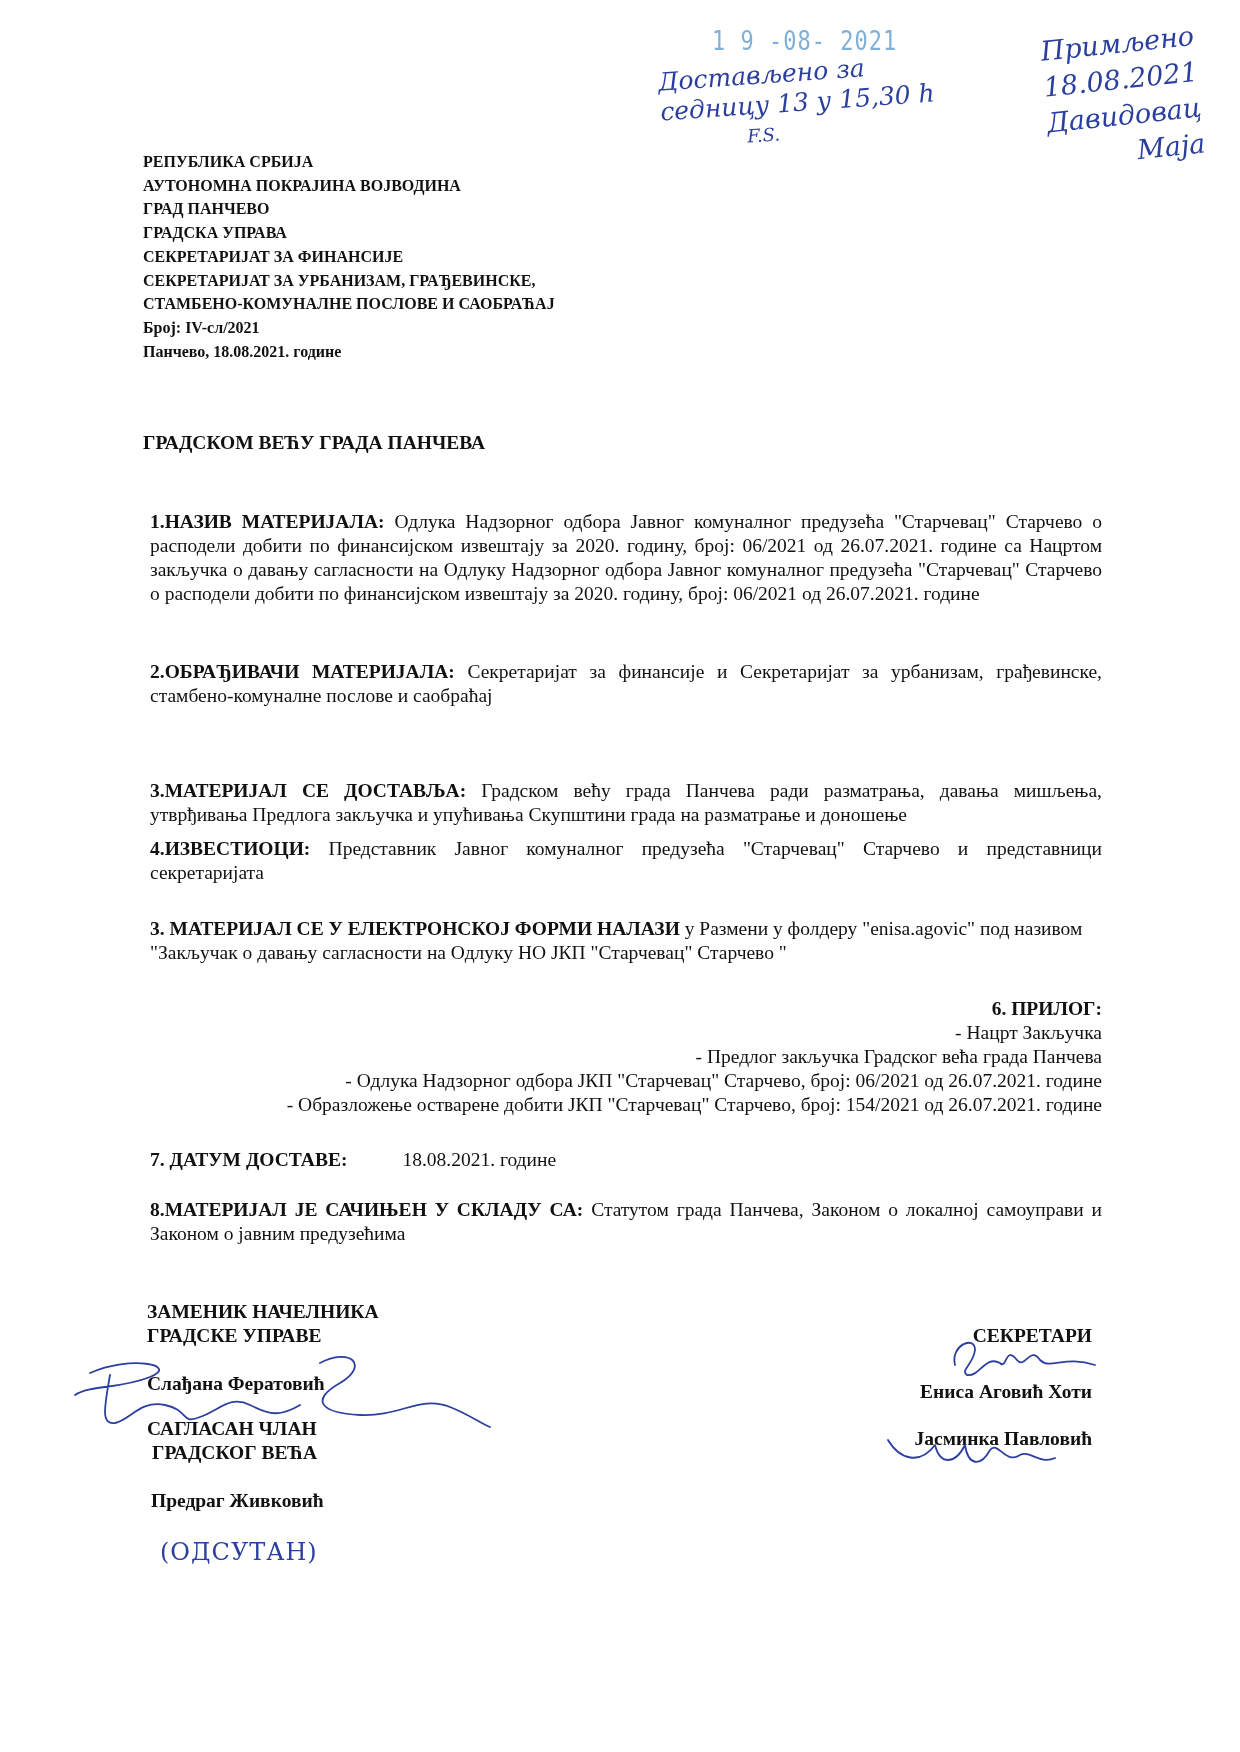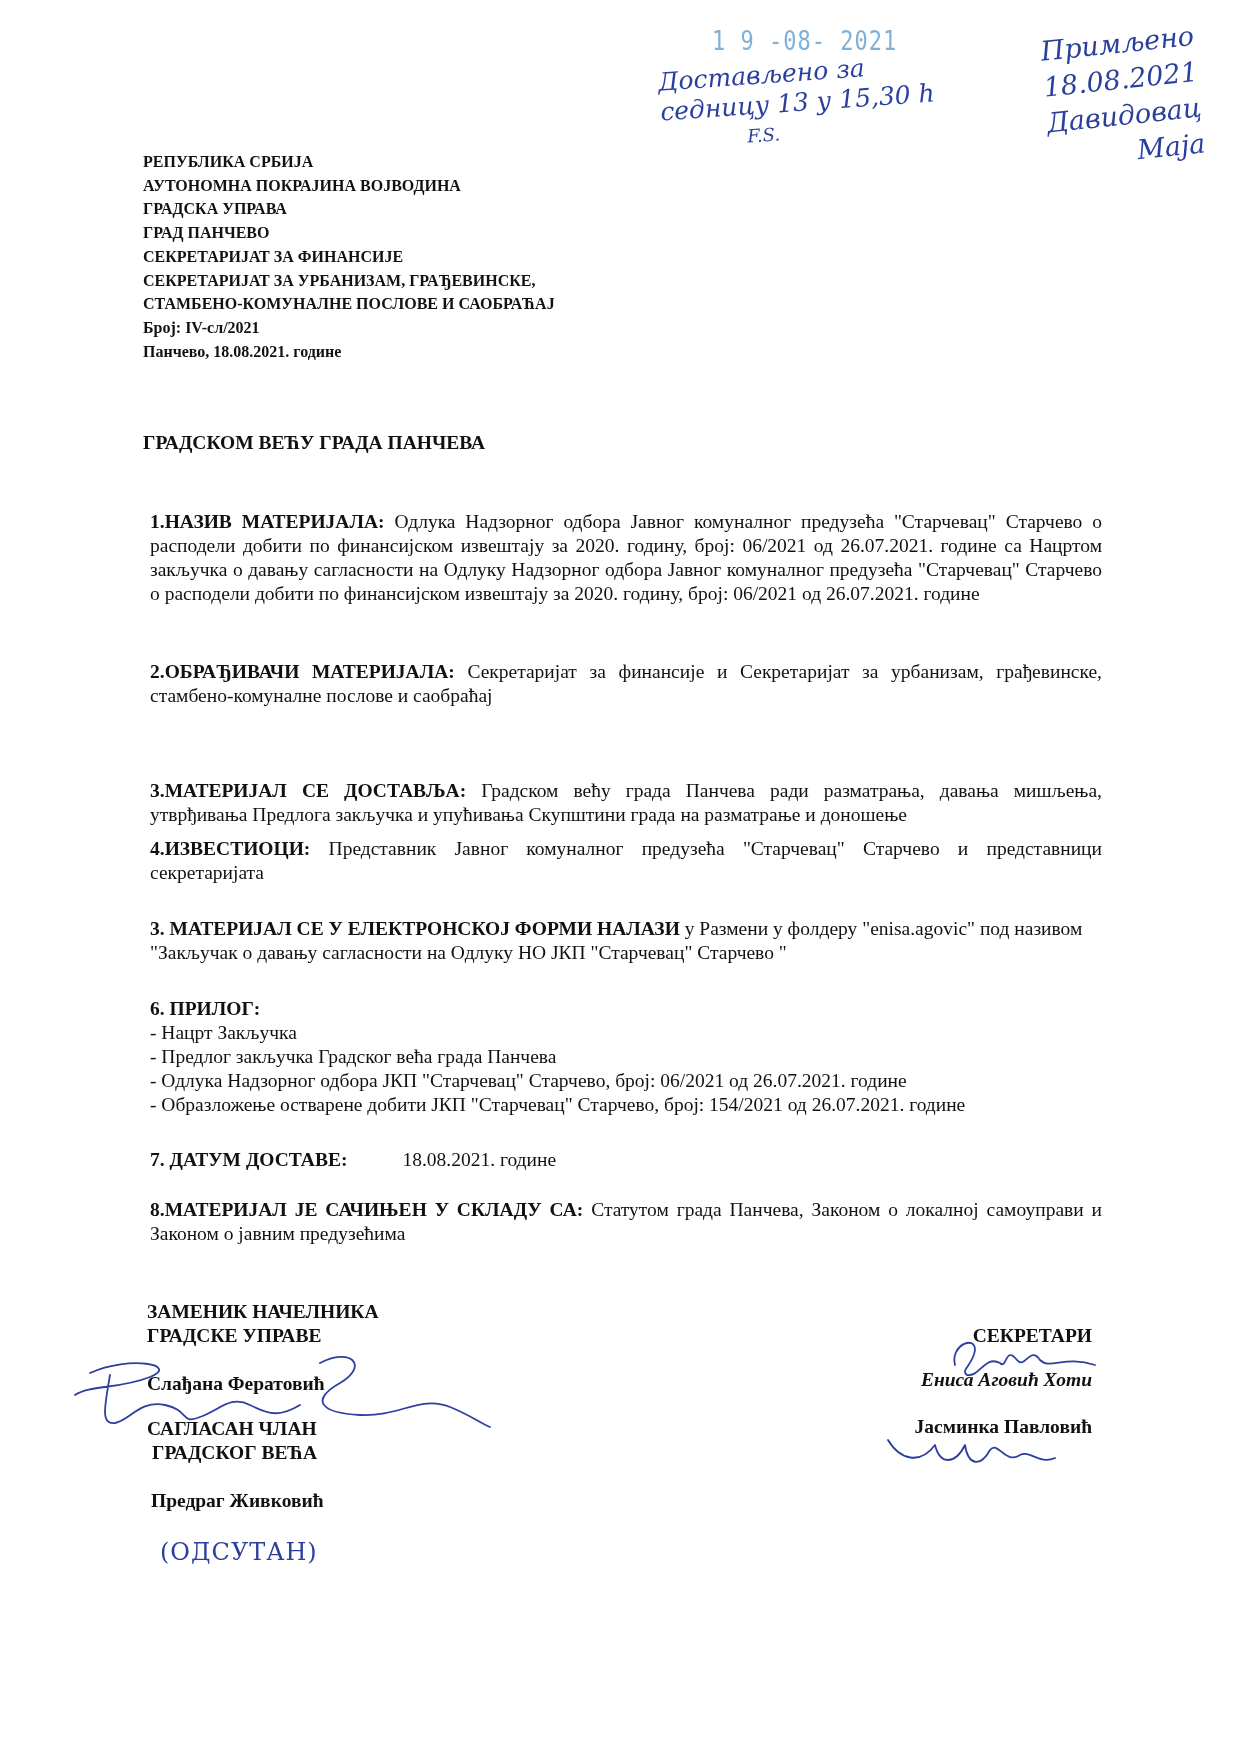--- a/index.html
+++ b/index.html
@@ -9,21 +9,21 @@
   .header { left: 143px; top: 150px; font-weight: bold; font-size: 16px; line-height: 23.7px; }
   .header div { white-space: nowrap; }
   .addressee { left: 143px; top: 432px; font-weight: bold; font-size: 19.5px; }
   .body { left: 150px; width: 952px; font-size: 19.5px; line-height: 23.9px; text-align: justify; }
   .body b { font-weight: bold; }
   .sec1 { top: 510px; }
   .sec2 { top: 660px; font-family: Liberation Serif, serif; }
   .sec3 { top: 740px; margin-top: 39px; }
   .sec4 { top: 837px; }
   .sec5 { top: 917px; }
-  .sec6 { top: 997px; text-align: left; }
+  .sec6 { top: 997px; text-align: right; }
   .sec7 { top: 1148px; }
   .sec8 { top: 1198px; }
   .date-value { display: inline-block; margin-left: 55px; font-weight: normal; }
   .sig-left { left: 147px; top: 1300px; font-weight: bold; font-size: 19.5px; line-height: 23.7px; }
   .sig-right { top: 1324px; font-weight: bold; font-size: 19.5px; text-align: right; right: 148px; line-height: 23.7px; }
   .hand { color: #2a3f9e; font-family: "DejaVu Serif", serif; font-style: italic; }
   .stamp { left: 712px; top: 28px; color: #7fb0d8; font-family: "DejaVu Sans Mono", monospace; font-size: 22px; letter-spacing: 1px; transform: scaleY(1.2); }
   svg.scribble { position: absolute; overflow: visible; }
   svg.scribble path { fill: none; stroke: #2d3f9f; stroke-width: 1.8; stroke-linecap: round; stroke-linejoin: round; }
 </style>
@@ -40,22 +40,22 @@
 <div class="abs hand" style="left:1000px; top:28px; font-size:27px; line-height:36px; transform:rotate(-6deg); text-align:right; width:200px;">
   <div>Примљено</div>
   <div>18.08.2021</div>
   <div>Давидовац</div>
   <div>Маја</div>
 </div>
 
 <div class="abs header">
   <div>РЕПУБЛИКА СРБИЈА</div>
   <div>АУТОНОМНА ПОКРАЈИНА ВОЈВОДИНА</div>
+  <div>ГРАД ПАНЧЕВО</div>
   <div>ГРАДСКА УПРАВА</div>
-  <div>ГРАД ПАНЧЕВО</div>
   <div>СЕКРЕТАРИЈАТ ЗА ФИНАНСИЈЕ</div>
   <div>СЕКРЕТАРИЈАТ ЗА УРБАНИЗАМ, ГРАЂЕВИНСКЕ,</div>
   <div>СТАМБЕНО-КОМУНАЛНЕ ПОСЛОВЕ И САОБРАЋАЈ</div>
   <div>Број: IV-сл/2021</div>
   <div>Панчево, 18.08.2021. године</div>
 </div>
 
 <div class="abs addressee">ГРАДСКОМ ВЕЋУ ГРАДА ПАНЧЕВА</div>
 
 <div class="abs body sec1"><b>1.НАЗИВ МАТЕРИЈАЛА:</b><span> Одлука Надзорног одбора Јавног комуналног предузећа "Старчевац" Старчево о расподели добити по финансијском извештају за 2020. годину, број: 06/2021 од 26.07.2021. године са Нацртом закључка о давању сагласности на Одлуку Надзорног одбора Јавног комуналног предузећа "Старчевац" Старчево о расподели добити по финансијском извештају за 2020. годину, број: 06/2021 од 26.07.2021. године</span></div>
@@ -85,21 +85,21 @@
   <div>ГРАДСКЕ УПРАВЕ</div>
   <div style="margin-top:25px;">Слађана Фератовић</div>
   <div style="margin-top:21px;">САГЛАСАН ЧЛАН</div>
   <div style="margin-left:5px;">ГРАДСКОГ ВЕЋА</div>
   <div style="margin-top:24px; margin-left:4px;">Предраг Живковић</div>
 </div>
 <div class="abs hand" style="left:160px; top:1538px; font-size:24px; font-style:normal; letter-spacing:1px;">(ОДСУТАН)</div>
 
 <div class="abs sig-right">
   <div>СЕКРЕТАРИ</div>
-  <div style="margin-top:20px;font-style:italic;">Ениса Аговић Хоти</div>
+  <div style="margin-top:32px;">Ениса Аговић Хоти</div>
   <div style="margin-top:24px;">Јасминка Павловић</div>
 </div>
 
 <svg class="scribble" width="420" height="90" style="left:70px; top:1355px;">
   <path d="M20 18 C60 0 110 10 80 22 C50 34 20 30 5 40 M40 20 C35 50 30 70 45 68 C60 65 70 45 95 50 C120 55 110 70 130 62 C150 55 160 40 180 50 C200 60 210 62 230 50 M250 8 C280 -8 300 10 270 28 C240 45 250 58 290 60 C330 62 350 40 380 52 C400 60 410 68 420 72"></path>
 </svg>
 <svg class="scribble" width="160" height="60" style="left:945px; top:1325px;">
   <path d="M10 40 C5 20 30 10 30 25 C28 40 15 45 22 50 C35 52 40 30 55 38 C62 45 60 20 72 35 C80 45 85 20 95 35 C105 45 120 30 150 40"></path>
 </svg>
 <svg class="scribble" width="190" height="60" style="left:880px; top:1420px;">

